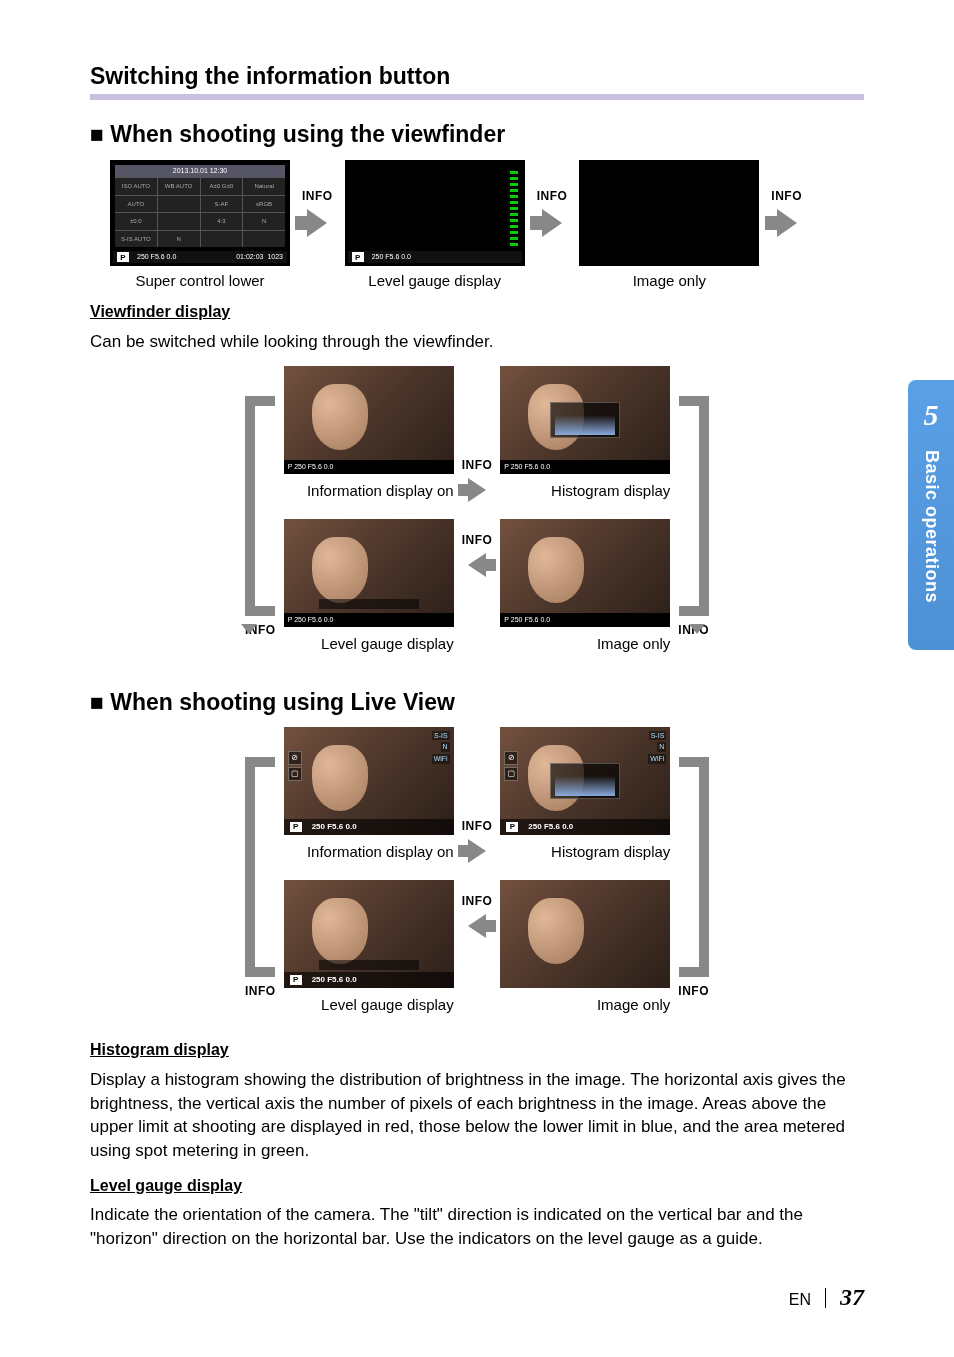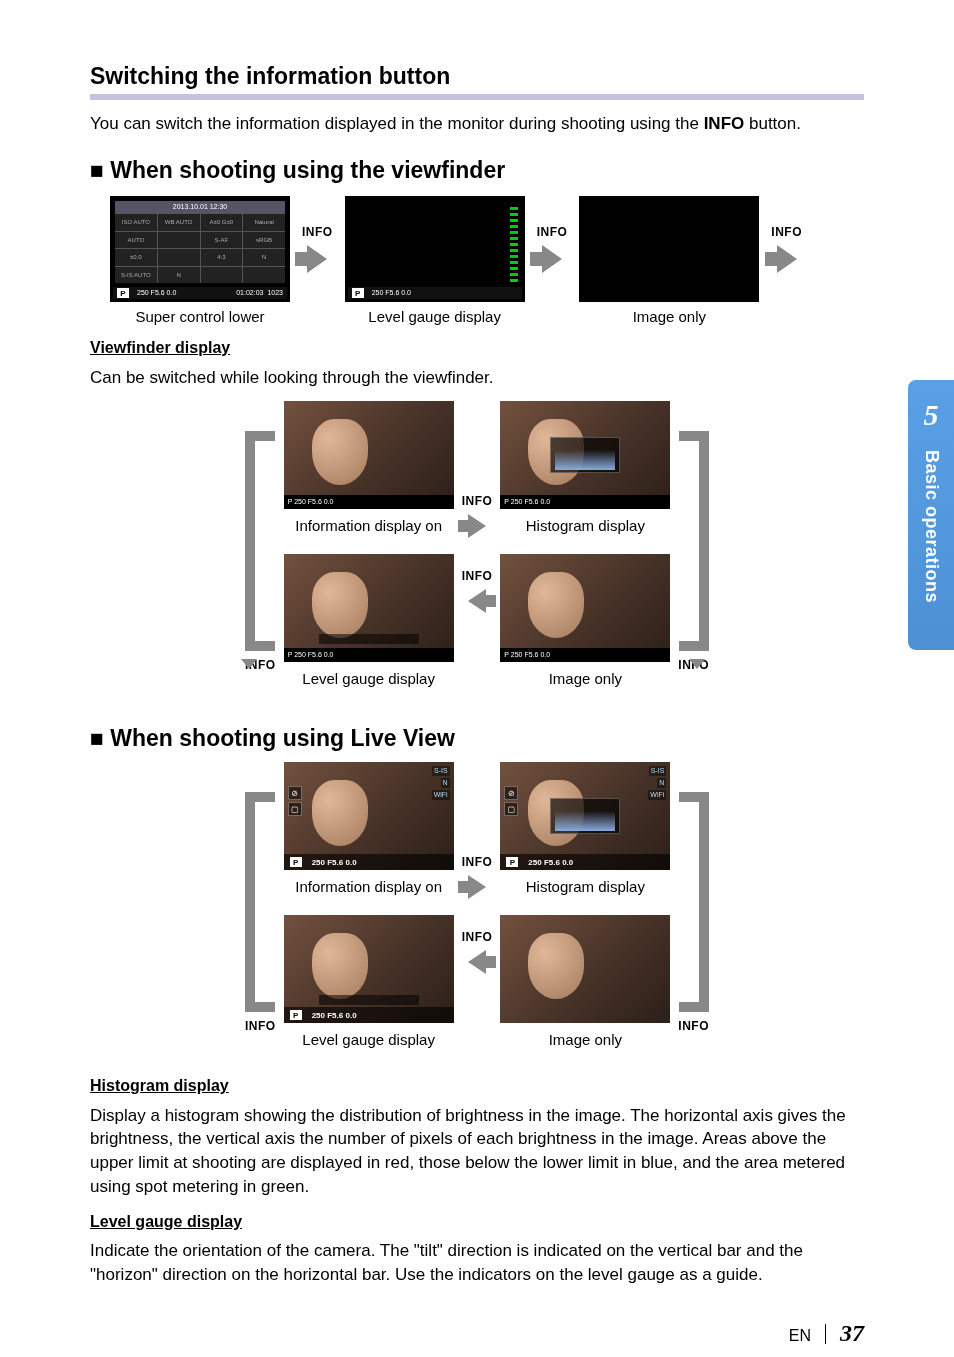--- a/index.html
+++ b/index.html
@@ -18,21 +18,21 @@
   .scr { background: #000; border: 1px solid #000; display: flex; align-items: center; justify-content: center; position: relative; }
   .scr.small { width: 180px; height: 106px; }
   .scr .bottom-bar { position: absolute; bottom: 2px; left: 2px; right: 2px; height: 12px; background: #111; color: #fff; font-size: 7px; display:flex; align-items:center; padding: 0 4px; gap:4px; }
   .scr .green-grid { position: absolute; right: 6px; top: 10px; bottom: 18px; width: 8px; background: repeating-linear-gradient(to bottom, #0c0 0 3px, transparent 3px 6px); }
   .panel-col { display:flex; flex-direction: column; align-items: center; gap: 4px;}
   .arrow-col { display:flex; flex-direction: column; align-items:center; gap:4px; margin-top: 28px;}
   .info-label { font-size: 12px; font-weight: 900; letter-spacing: 0.5px;}
   .arrow-right { width: 0; height: 0; border-top: 14px solid transparent; border-bottom: 14px solid transparent; border-left: 20px solid #888; position: relative;}
   .arrow-right::before { content:""; position:absolute; left:-32px; top:-7px; width:14px; height:14px; background:#888;}
   .caption { font-size: 15px; text-align: center; }
-  .vf-col { display: flex; flex-direction: column; align-items: center; gap: 6px;}
+  .vf-col { display: flex; flex-direction: column; align-items: flex-end; gap: 6px;}
   .vf-scr { width: 170px; height: 108px; background: #222; position: relative; overflow: hidden;}
   .vf-scr .photo { position:absolute; inset:0; background: linear-gradient(135deg, #73513e 0%, #4b352a 50%, #2b1f18 100%);}
   .vf-scr .face { position:absolute; left:28px; top:18px; width:56px; height:66px; background: radial-gradient(circle at 30% 30%, #e0b898, #a37a5c); border-radius: 40% 40% 50% 50%;}
   .vf-scr .bar { position: absolute; left:0; right:0; bottom:0; height:14px; background:#000; color:#fff; font-size:7px; display:flex; align-items:center; padding-left:4px;}
   .vf-scr .histo { position:absolute; left:50%; top:50%; transform:translate(-50%,-50%); width:70px; height:36px; background:#000a; border:1px solid #fff4;}
   .vf-scr .histo::after{content:""; position:absolute; left:4px; right:4px; bottom:2px; height:20px; background: linear-gradient(to top, #8ad, transparent);}
   .vf-scr .gauge { position:absolute; left:50%; bottom:18px; transform:translateX(-50%); width:100px; height:10px; background:#0008;}
   .mid-arrows { display:flex; flex-direction:column; align-items:center; justify-content:center; gap:30px;}
   .mid-block { display:flex; flex-direction:column; align-items:center; gap:4px;}
   .arrow-r-sm { width:0; height:0; border-top:12px solid transparent; border-bottom:12px solid transparent; border-left:18px solid #888; position:relative;}
@@ -63,23 +63,20 @@
 
 <div class="page">
 
   <div class="side-tab">
     <span class="num">5</span>
     <span class="txt">Basic operations</span>
   </div>
 
   <h1 class="section-title">Switching the information button</h1>
 
-  <p class="body">
-    You can switch the information displayed in the monitor during shooting using the <strong>INFO</strong> button.
-  </p>
 
   <h2 class="sub">When shooting using the viewfinder</h2>
 
 
   <div class="flow-row">
 
     <div class="panel-col">
       <div class="scr small">
         <div class="scp-grid">
           <div class="hdr">2013.10.01 12:30</div>

